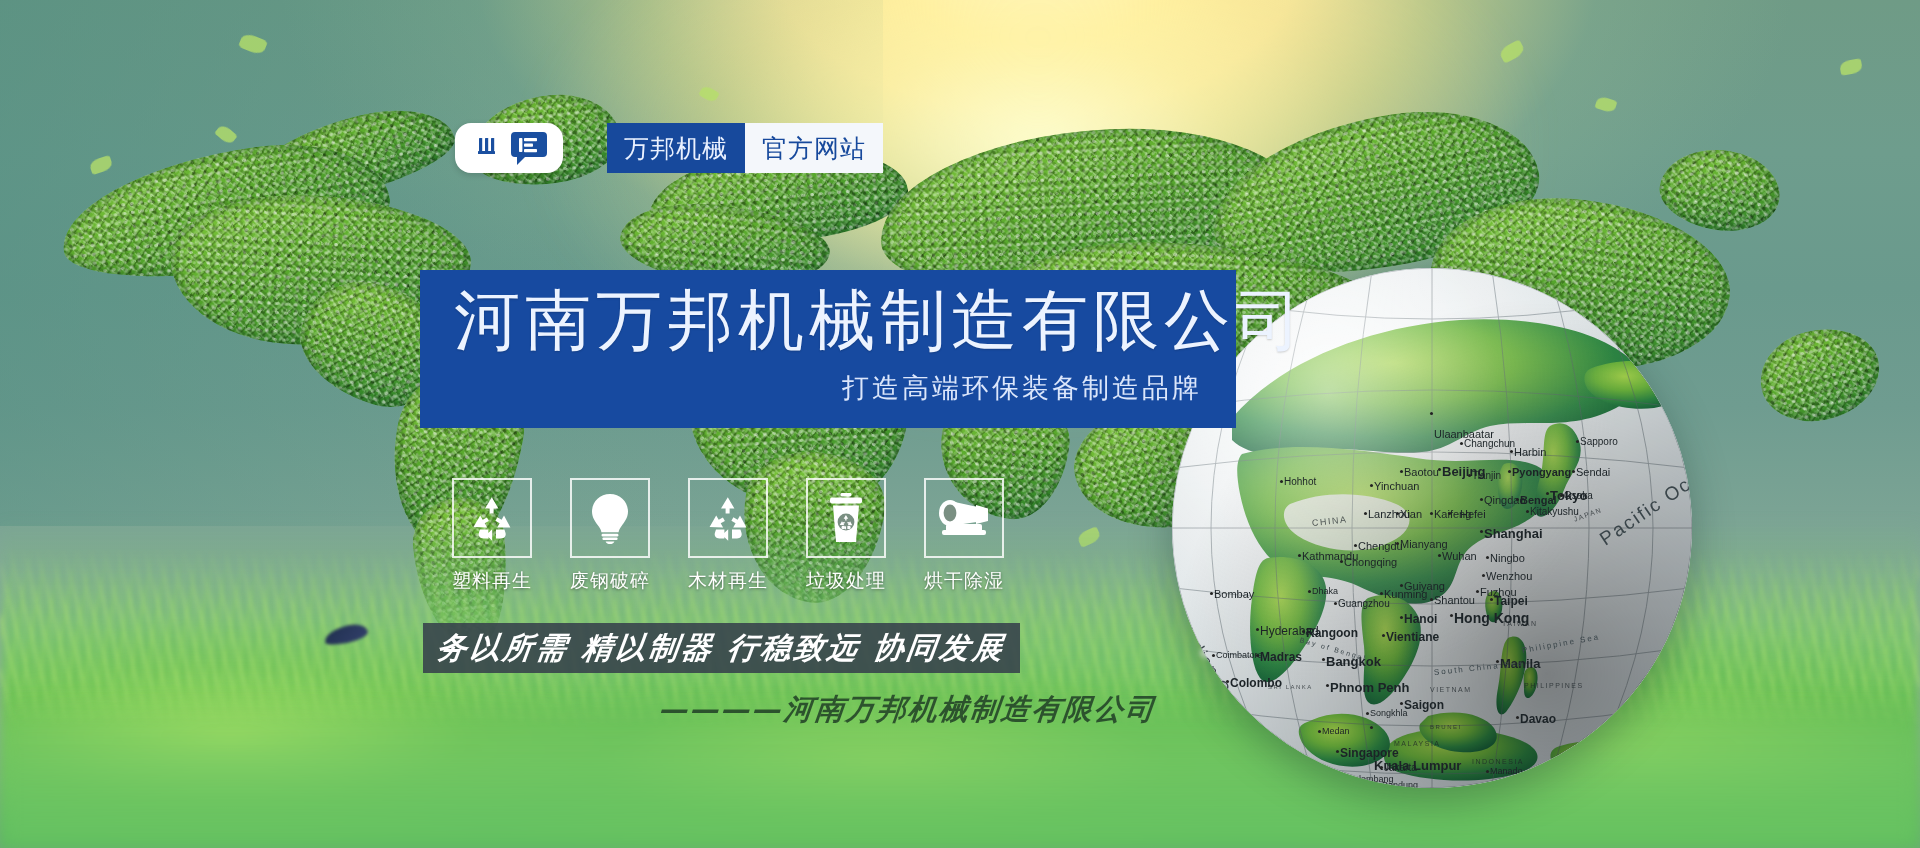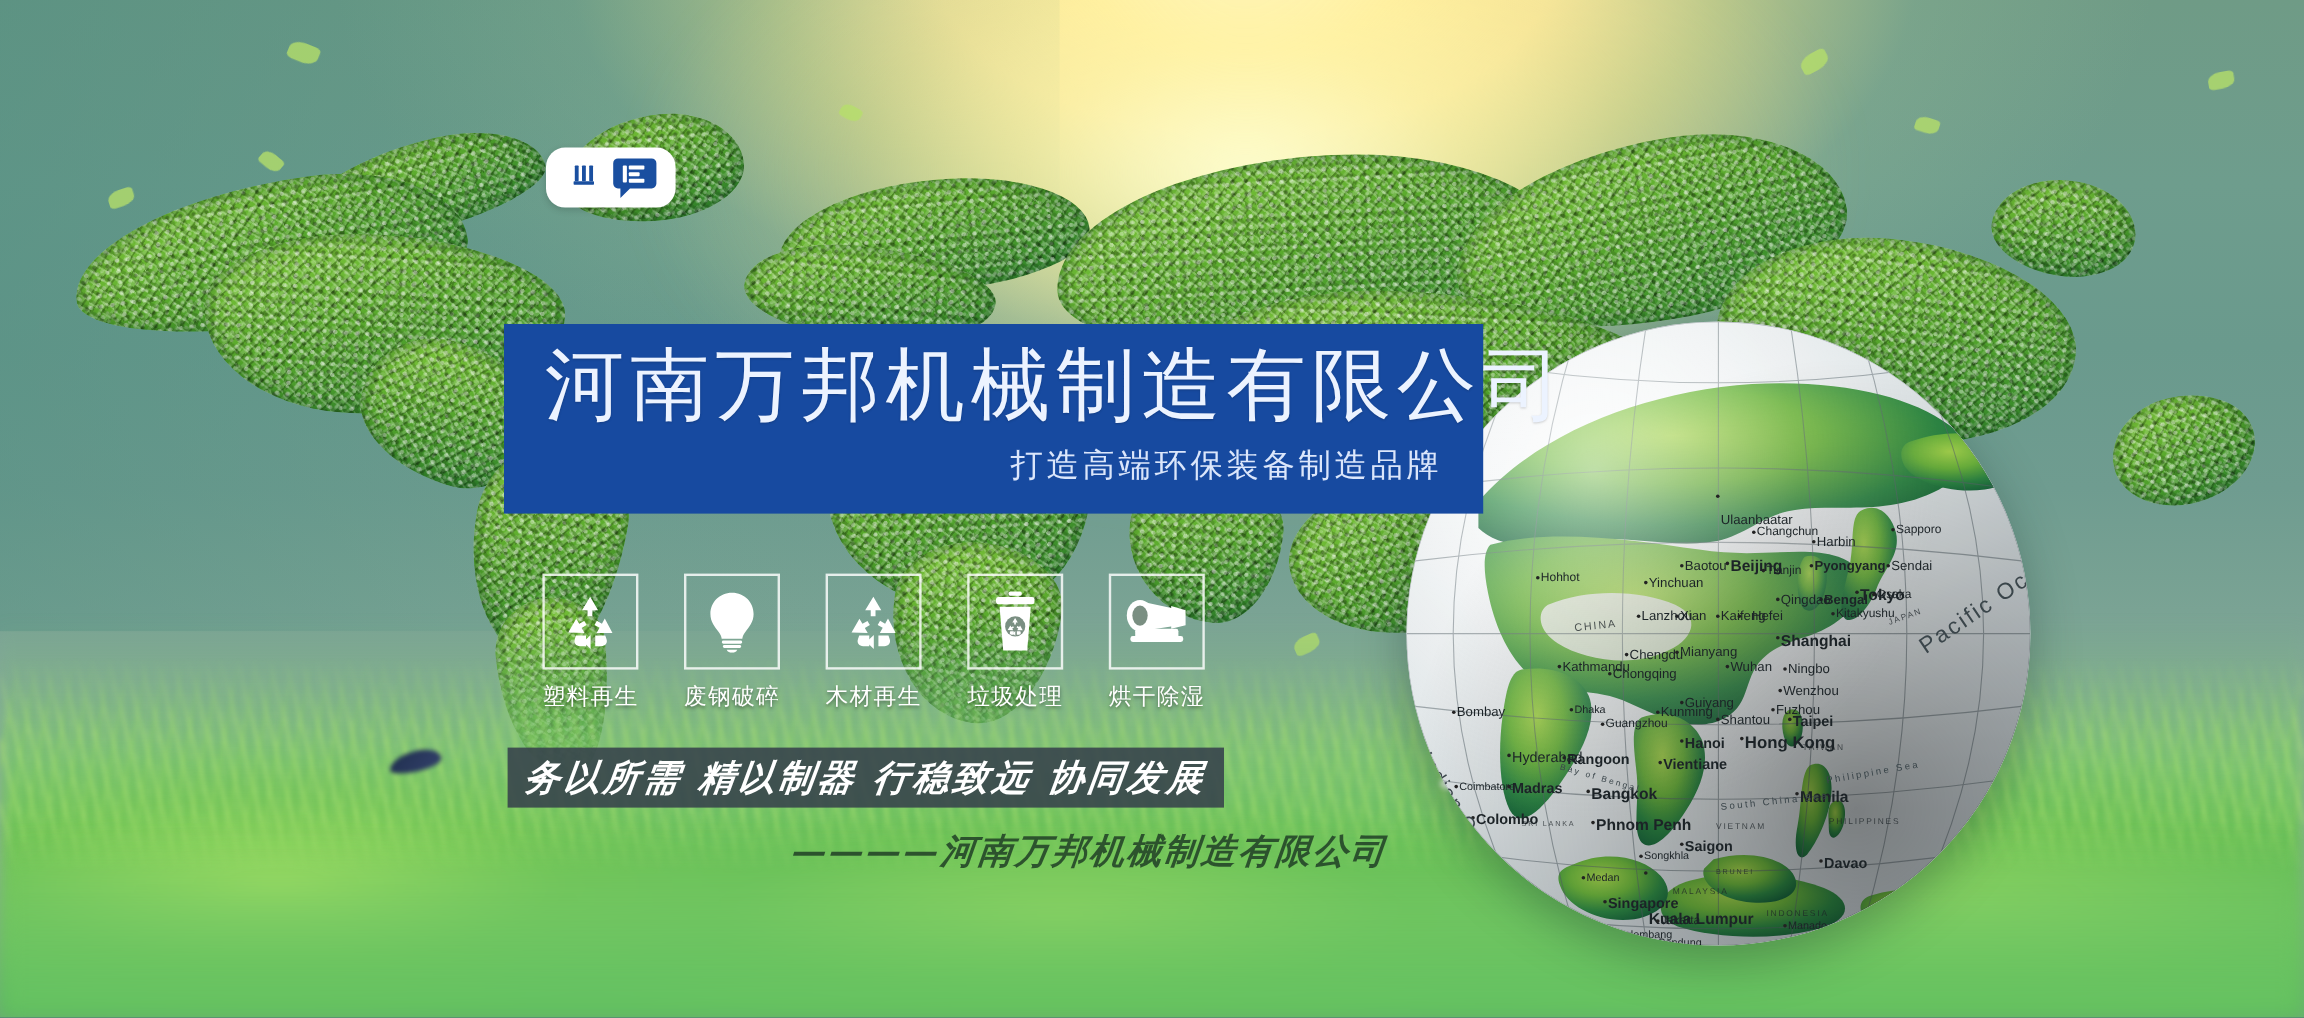--- a/index.html
+++ b/index.html
@@ -491,20 +491,28 @@
         <path d="M5,1 h28 a4,4 0 0 1 4,4 v17 a4,4 0 0 1 -4,4 h-18 l-8,8 v-8 h-2 a4,4 0 0 1 -4,-4 v-17 a4,4 0 0 1 4,-4 z" fill="#1a4fa0"></path>
         <g fill="#ffffff">
           <rect x="9" y="7" width="3.4" height="14" rx="0.8"></rect>
           <rect x="14" y="7" width="13" height="3.2" rx="0.8"></rect>
           <rect x="14" y="12.6" width="9" height="3.2" rx="0.8"></rect>
           <rect x="14" y="18" width="13" height="3.2" rx="0.8"></rect>
         </g>
       </svg>
     </div>
 
+    <div class="navtabs">
+      <div class="tab tab-primary">
+        <span>万邦机械</span>
+      </div>
+      <div class="tab tab-secondary">
+        <span>官方网站</span>
+      </div>
+    </div>
   </div>
 
   <div class="title-banner">
     <div class="title-main">河南万邦机械制造有限公司</div>
     <div class="title-sub">打造高端环保装备制造品牌</div>
   </div>
 
   <div class="features">
 
     <div class="feature">

